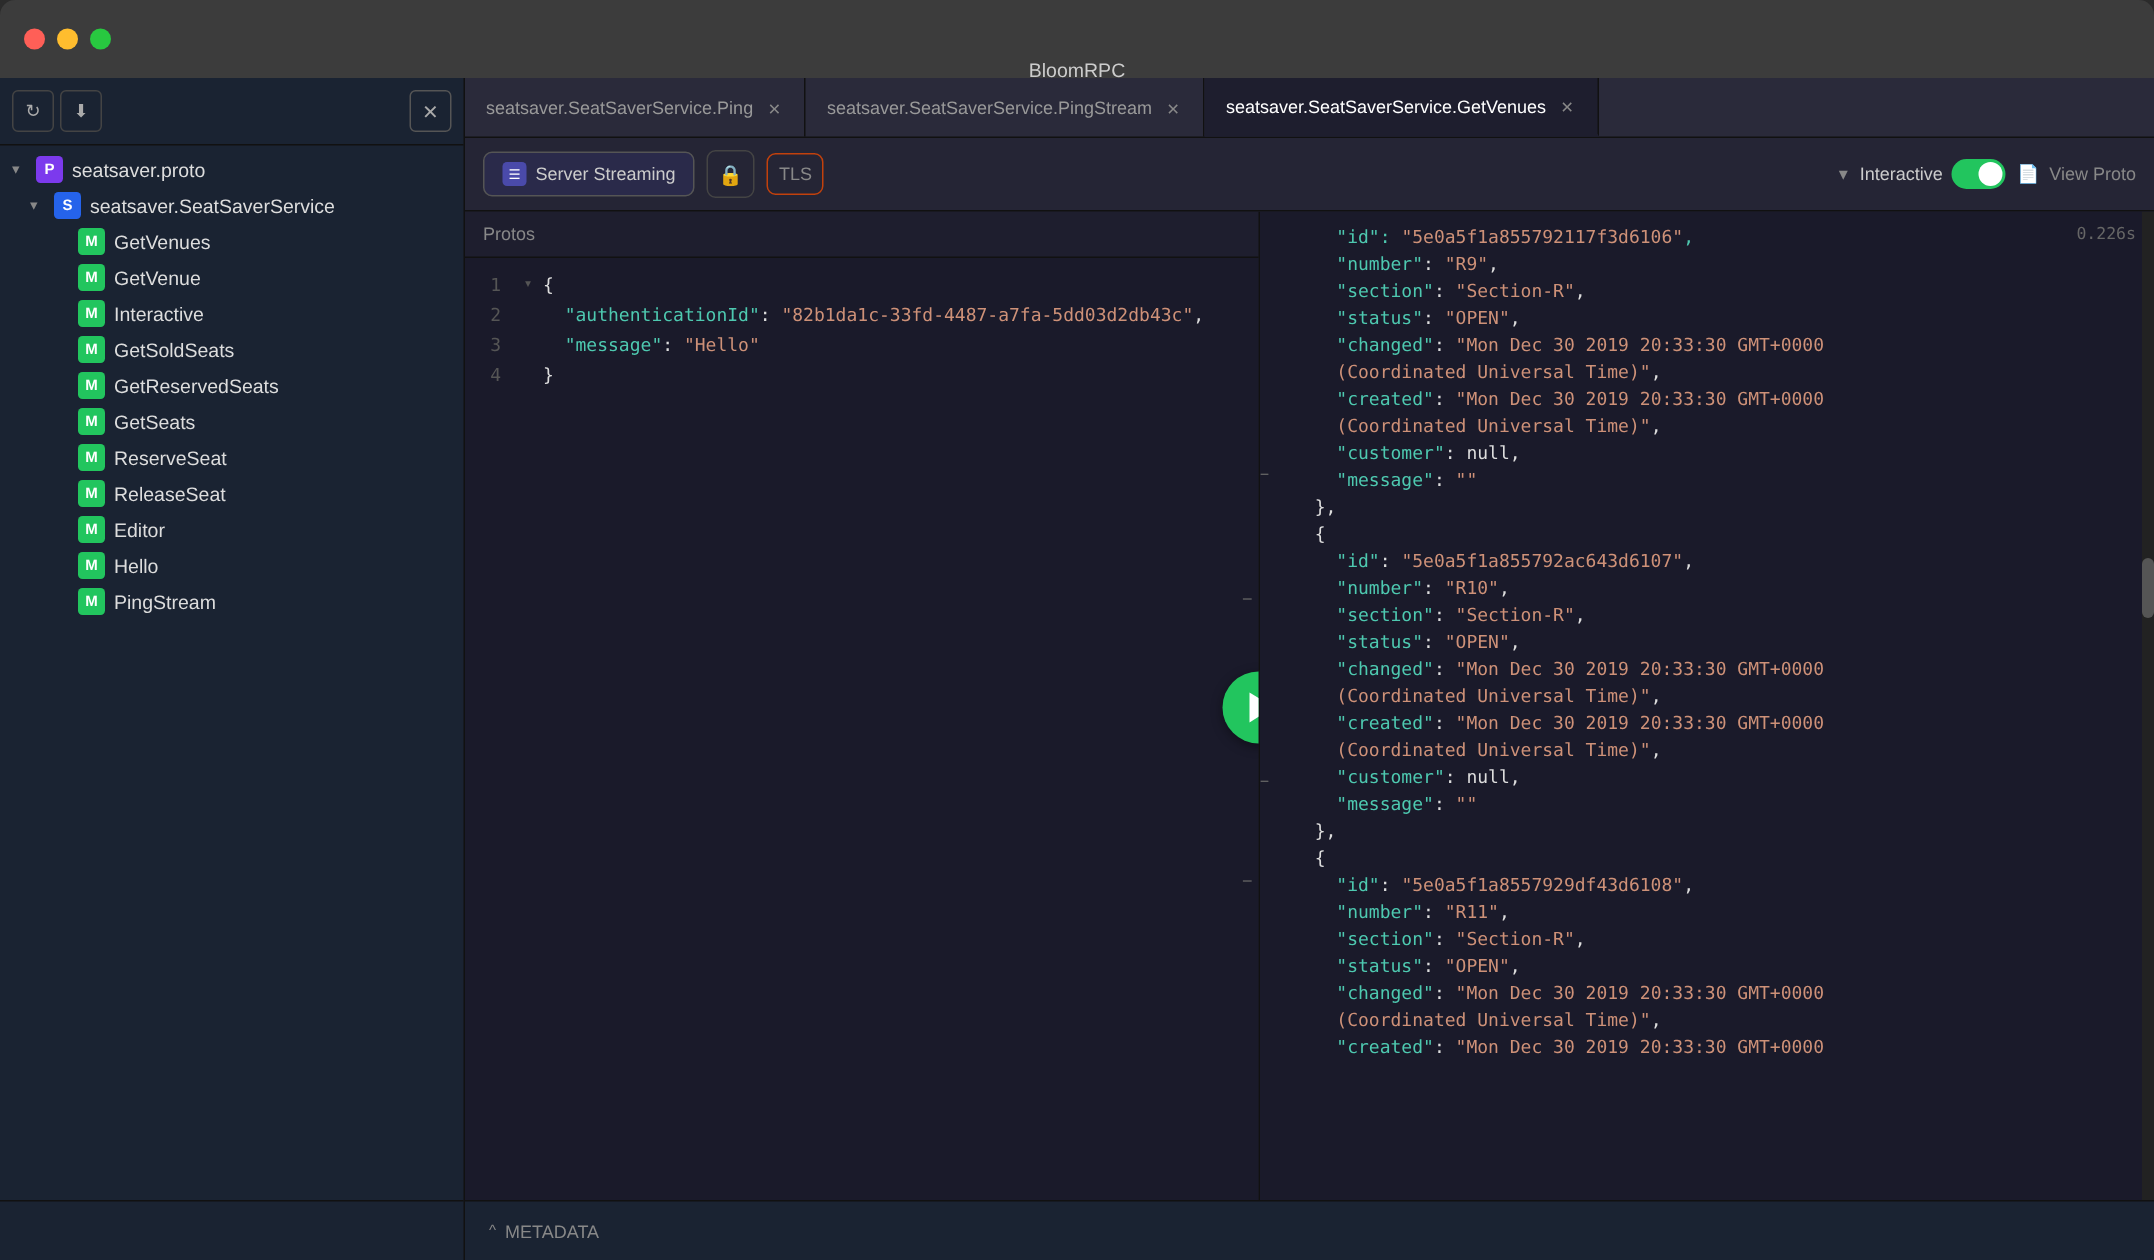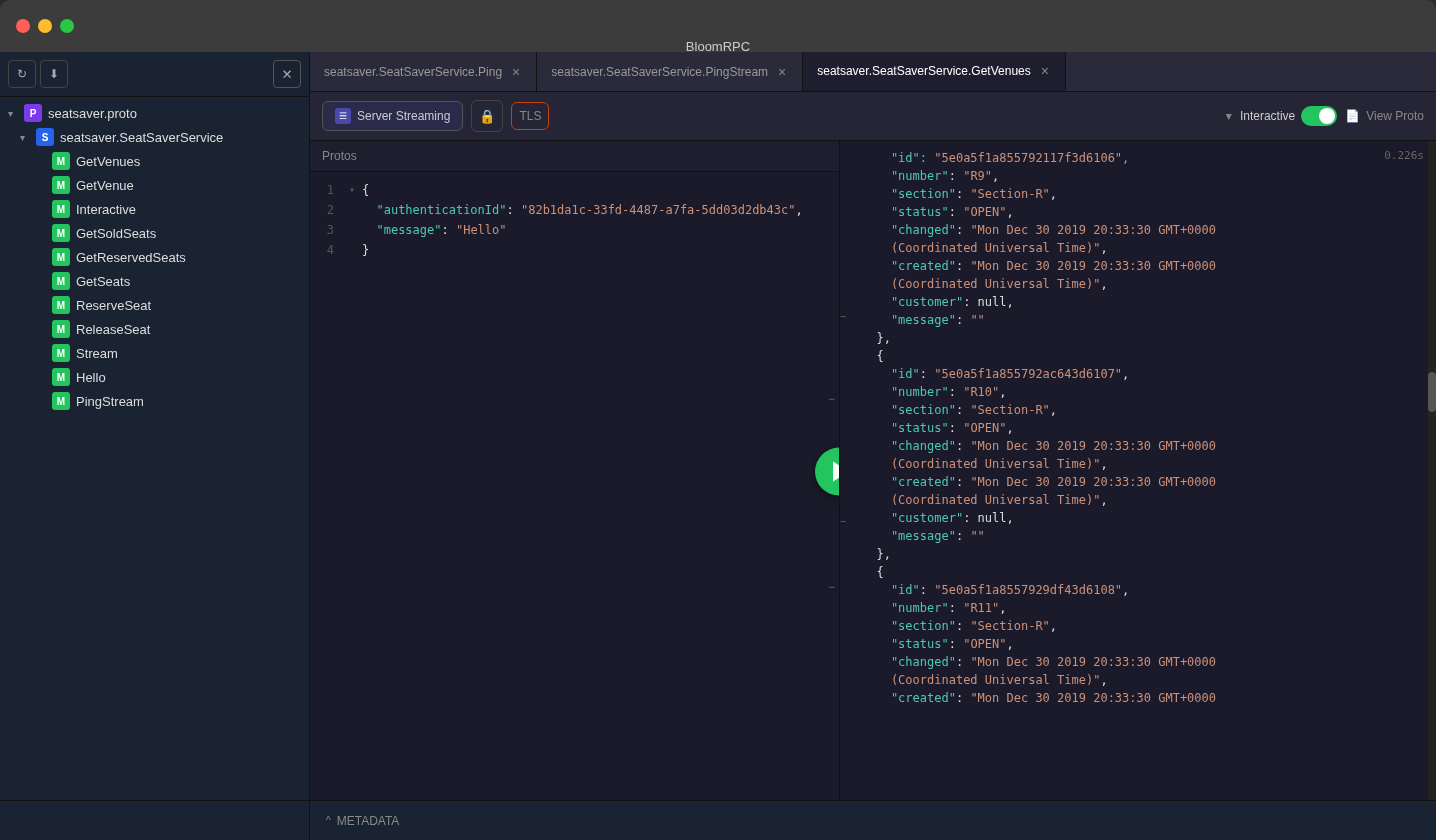--- a/index.html
+++ b/index.html
@@ -553,21 +553,21 @@
         <span class="tree-label">ReserveSeat</span>
       </div>
       <div class="tree-item indent-2">
         <span class="tree-chevron"></span>
         <span class="tree-icon icon-m">M</span>
         <span class="tree-label">ReleaseSeat</span>
       </div>
       <div class="tree-item indent-2">
         <span class="tree-chevron"></span>
         <span class="tree-icon icon-m">M</span>
-        <span class="tree-label">Stream</span>
+        <span class="tree-label">Editor</span>
       </div>
       <div class="tree-item indent-2">
         <span class="tree-chevron"></span>
         <span class="tree-icon icon-m">M</span>
         <span class="tree-label">Hello</span>
       </div>
       <div class="tree-item indent-2">
         <span class="tree-chevron"></span>
         <span class="tree-icon icon-m">M</span>
         <span class="tree-label">PingStream</span>

